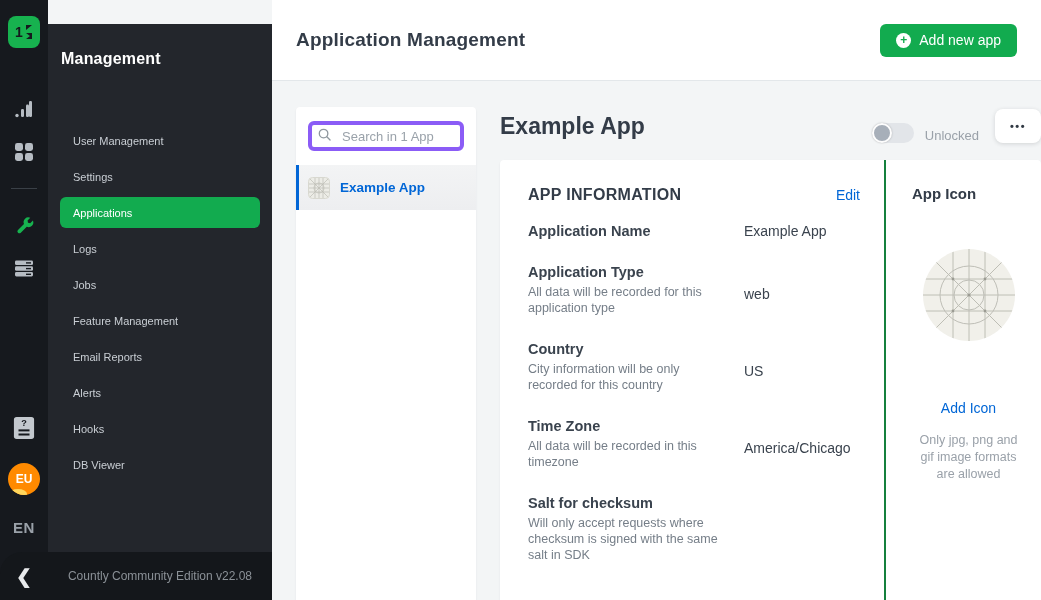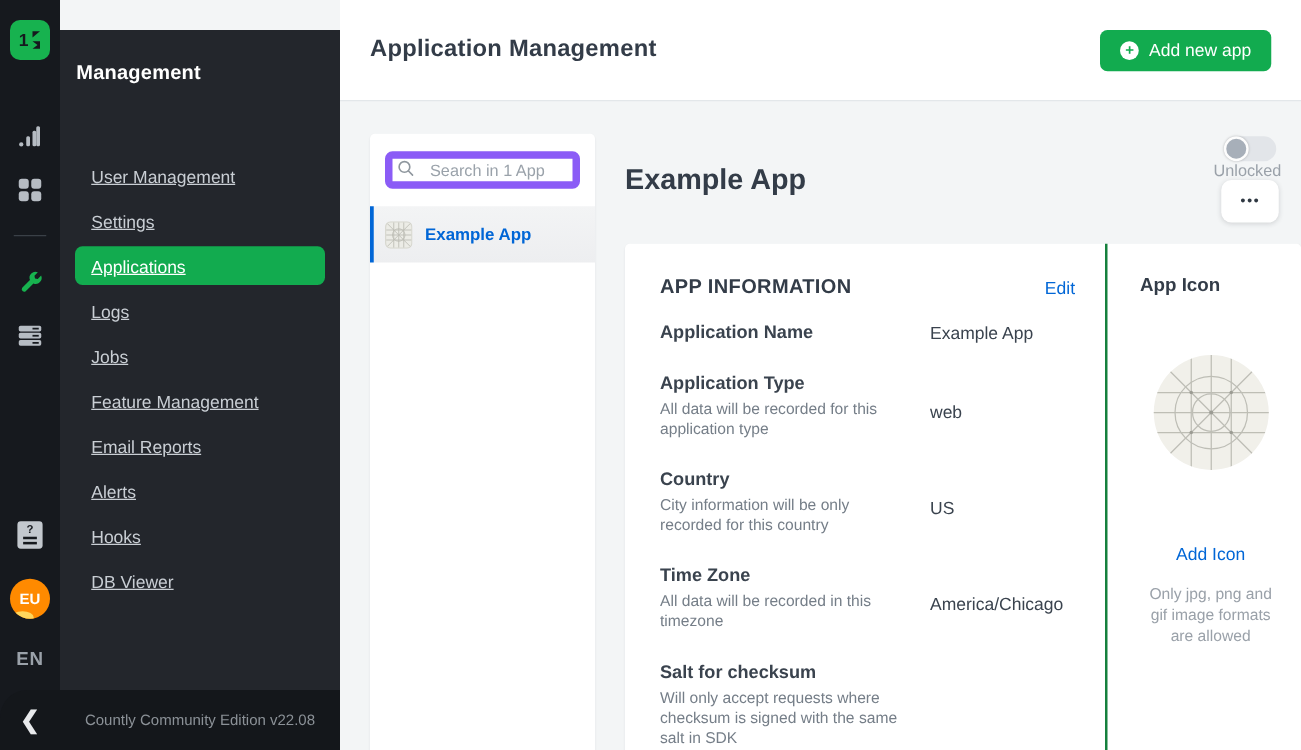--- a/index.html
+++ b/index.html
@@ -16,51 +16,51 @@
   .rail-bottom { margin-top:auto; display:flex; flex-direction:column; align-items:center; gap:24px; }
   .avatar { width:32px; height:32px; border-radius:50%; background:#FF8A00; color:#fff; font-size:12px; font-weight:bold; display:flex; align-items:center; justify-content:center; position:relative; overflow:hidden; cursor:pointer; }
   .avatar::after { content:""; position:absolute; left:1px; bottom:-4px; width:18px; height:10px; background:#FFD65C; border-radius:50%; }
   .avatar span { position:relative; z-index:1; }
   .lang { color:#9AA1A9; font-size:15px; font-weight:600; letter-spacing:.5px; cursor:pointer; }
 
   
   .menu { width:224px; background:#23262C; padding:26px 12px 60px; flex-shrink:0;margin-top:24px; }
   .menu-title { color:#FFFFFF; font-size:16px; font-weight:600; letter-spacing:.2px; padding-left:1px; }
   .menu-nav { margin-top:57px; display:flex; flex-direction:column; gap:5px; }
-  .menu-item { height:31px; display:flex; align-items:center; padding-left:13px; border-radius:6px; color:#C9CED4; font-size:14px; cursor:pointer;text-decoration:underline; }
+  .menu-item { height:31px; display:flex; align-items:center; padding-left:13px; border-radius:6px; color:#C9CED4; font-size:11px; cursor:pointer; }
   .menu-item.selected { background:#12AB4F; color:#FFFFFF; }
 
   
   .sidebar-footer { position:absolute; left:0; bottom:0; width:272px; height:48px; background:#14171B; border-top-left-radius:22px; display:flex; align-items:center; z-index:5; }
   .collapse { width:48px; text-align:center; color:#E8EAEC; font-size:19px; font-weight:bold; cursor:pointer; line-height:1; }
   .version { flex:1; text-align:center; color:#8B9197; font-size:12px; }
 
   
   .main { flex:1; display:flex; flex-direction:column; min-width:0; }
   .header { height:80px; background:#fff; display:flex; align-items:center; padding:0 24px; flex-shrink:0; }
   .page-title { font-size:19px; font-weight:600; color:#333C48; letter-spacing:.2px; }
   .add-btn { margin-left:auto; background:#12AB4F; color:#fff; border:none; border-radius:6px; font-size:14px; font-family:inherit; padding:0 16px; height:33px; display:flex; align-items:center; gap:8px; cursor:pointer; }
   .plus-circle { width:15px; height:15px; background:#fff; color:#12AB4F; border-radius:50%; font-size:12px; font-weight:bold; line-height:15px; text-align:center; display:inline-block; }
 
   .content { flex:1; background:#F3F5F6; border-top:1px solid #E3E7EA; display:flex; padding:26px 0 0 24px; gap:24px; min-height:0; }
 
   
   .list-card { width:180px; background:#fff; border-radius:4px 4px 0 0; box-shadow:0 1px 2px rgba(35,41,48,.08); flex-shrink:0; }
   .search-wrap { padding:14px 12px; position:relative; }
-  .search-input { width:100%; height:30px; border:6px solid #8b5cf6; border-radius:6px; padding:0 8px 0 30px; font-size:13px; font-family:inherit; color:#333C48; outline:none; background:#fff; }
+  .search-input { width:100%; height:30px; border:4px solid #8b5cf6; border-radius:6px; padding:0 8px 0 30px; font-size:13px; font-family:inherit; color:#333C48; outline:none; background:#fff; }
   .search-input::placeholder { color:#9AA2AA; }
   .search-icon { position:absolute; left:22px; top:21px; }
   .app-row { height:45px; display:flex; align-items:center; gap:10px; padding:0 12px 0 9px; border-left:3px solid #0166D6; background:linear-gradient(#F3F4F5,#EDEEF0); cursor:pointer; }
   .app-row-label { color:#0166D6; font-size:13.5px; font-weight:600; }
 
   
   .detail { flex:1; display:flex; flex-direction:column; min-width:0; }
   .detail-head { display:flex; align-items:center; margin:2px 0 17px; }
   .detail-title { font-size:23px; font-weight:600; color:#333C48; }
-  .head-right { margin-left:auto; display:flex; align-items:center;flex-direction:column; }
+  .head-right { margin-left:auto; display:flex; align-items:flex-end; }
   .toggle { width:42px; height:20px; border-radius:10px; background:#E2E5E9; position:relative; cursor:pointer; }
   .toggle-knob { position:absolute; left:0; top:0; width:20px; height:20px; border-radius:50%; background:#A7AFB9; border:2px solid #FDFDFD; box-shadow:0 0 2px rgba(0,0,0,.25); }
   .toggle-label { color:#9AA1A9; font-size:13px; margin:0 16px 0 11px; }
   .more-btn { width:46px; height:34px; background:#fff; border:none; border-radius:8px; box-shadow:0 1px 4px rgba(35,41,48,.16); color:#2F3842; font-size:11px; font-weight:bold; letter-spacing:1.5px; cursor:pointer; line-height:0; }
 
   .detail-body { flex:1; display:flex; background:#fff; border-radius:4px 4px 0 0; box-shadow:0 1px 2px rgba(35,41,48,.08); min-height:0; }
   .info-card { width:384px; flex-shrink:0; padding:26px 24px 20px 28px; }
   .info-head { display:flex; align-items:center; margin-bottom:19px; }
   .info-title { font-size:16px; font-weight:bold; color:#333C48; letter-spacing:.3px; }
   .edit-link { margin-left:auto; color:#0166D6; font-size:14px; text-decoration:none; cursor:pointer; }

